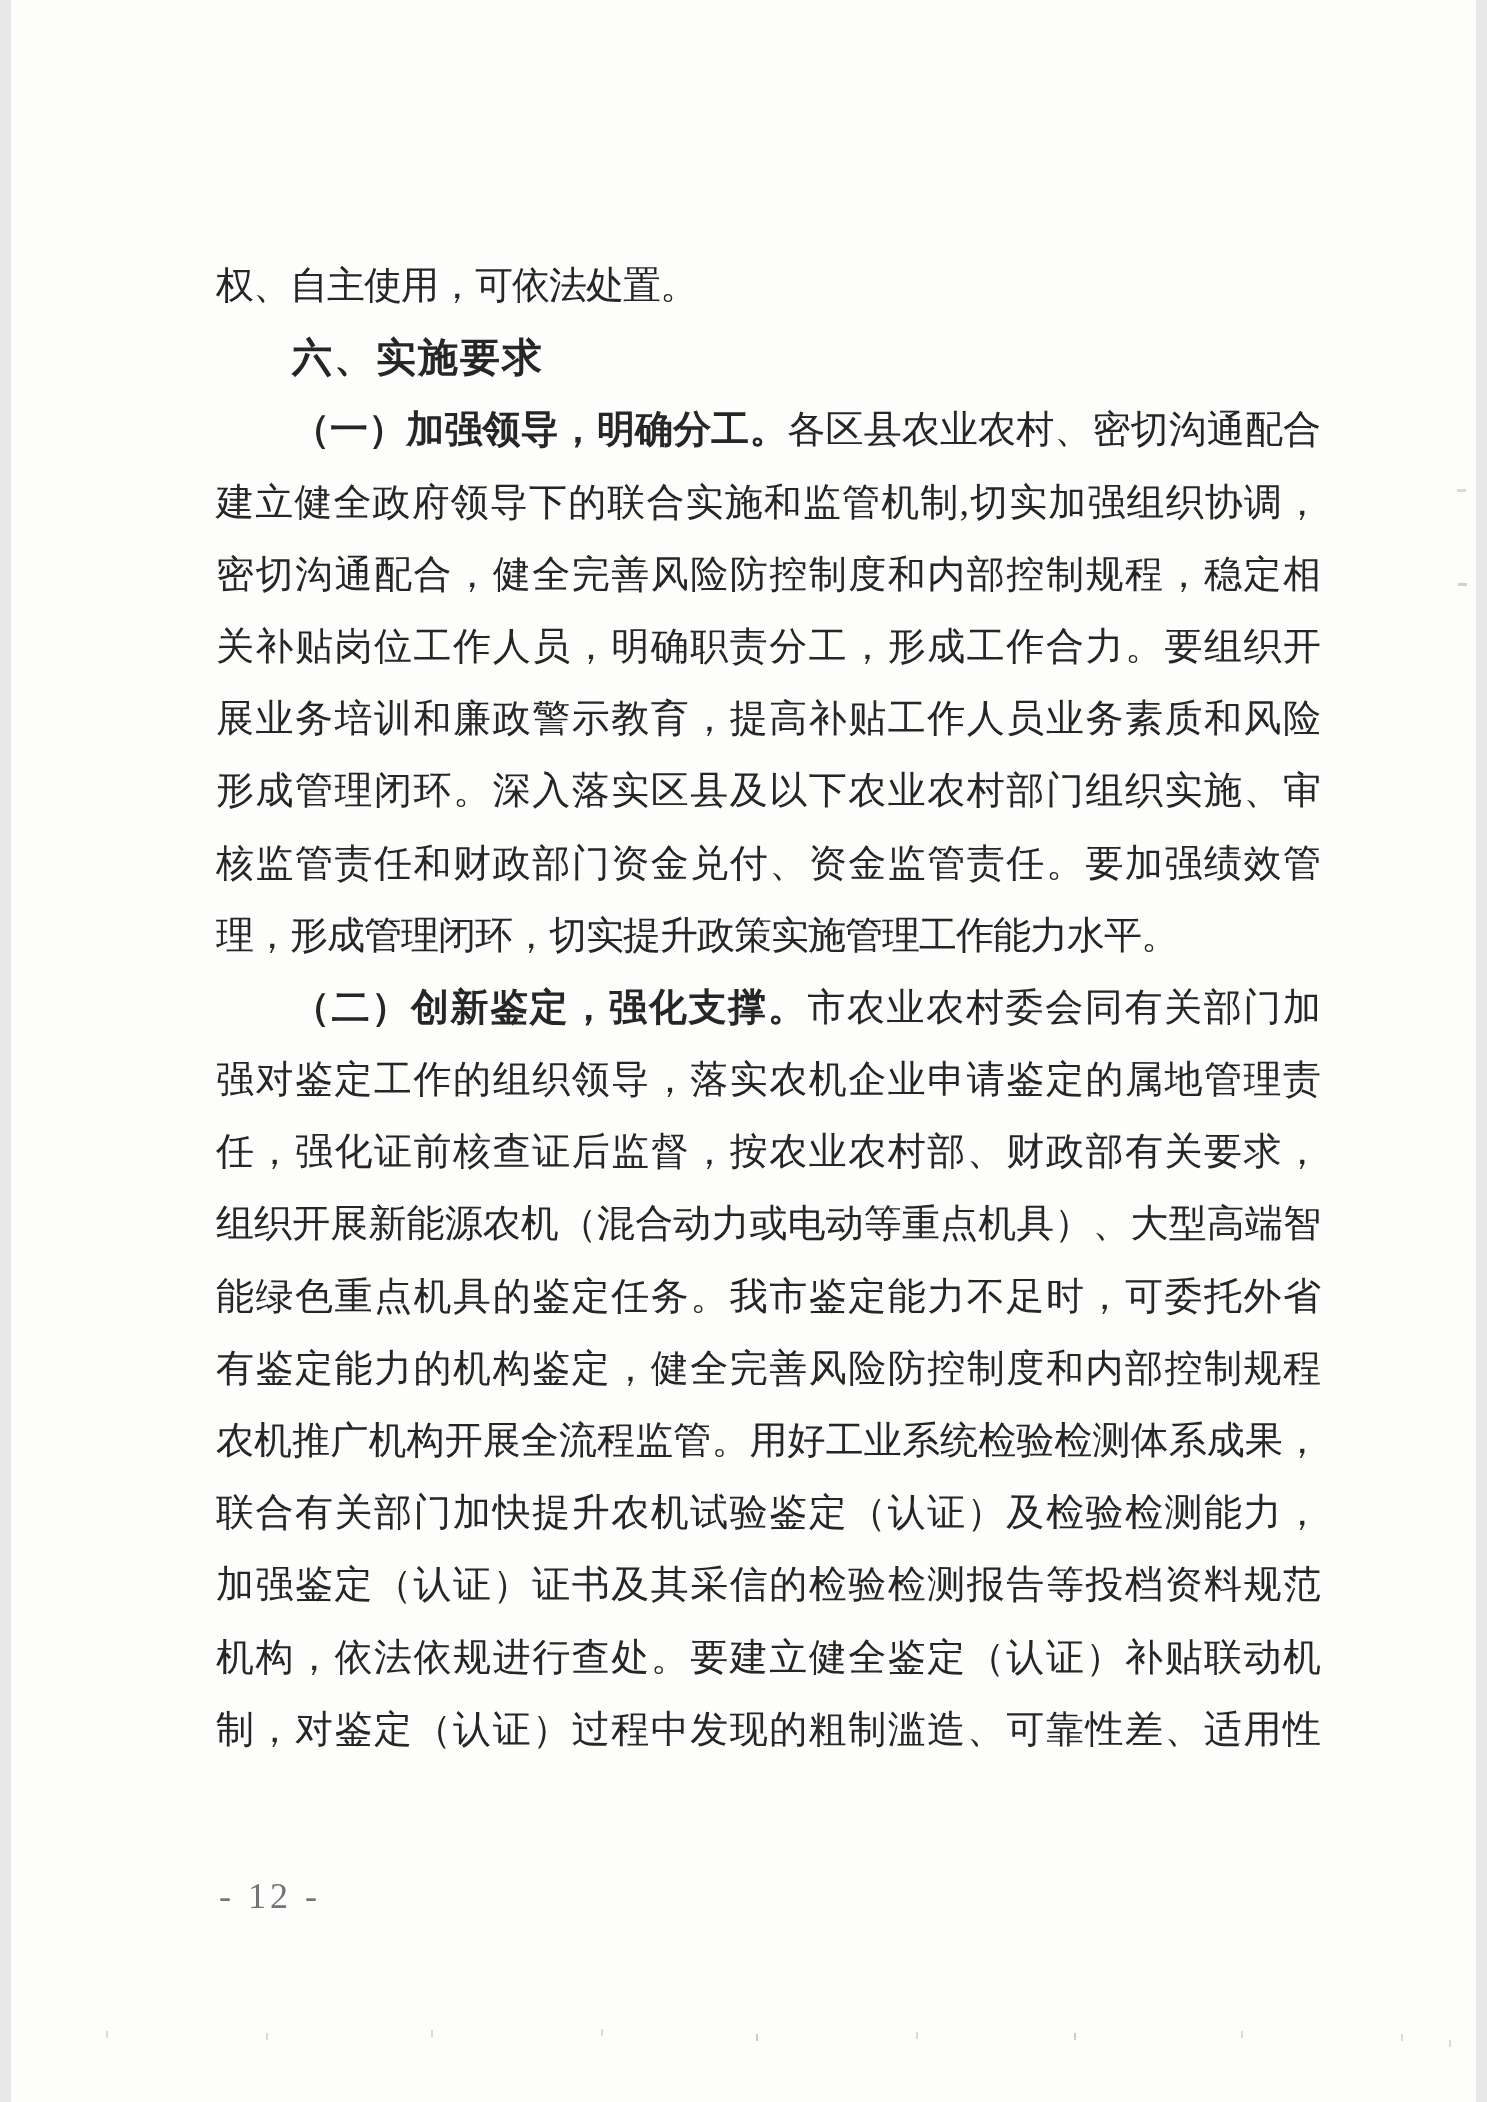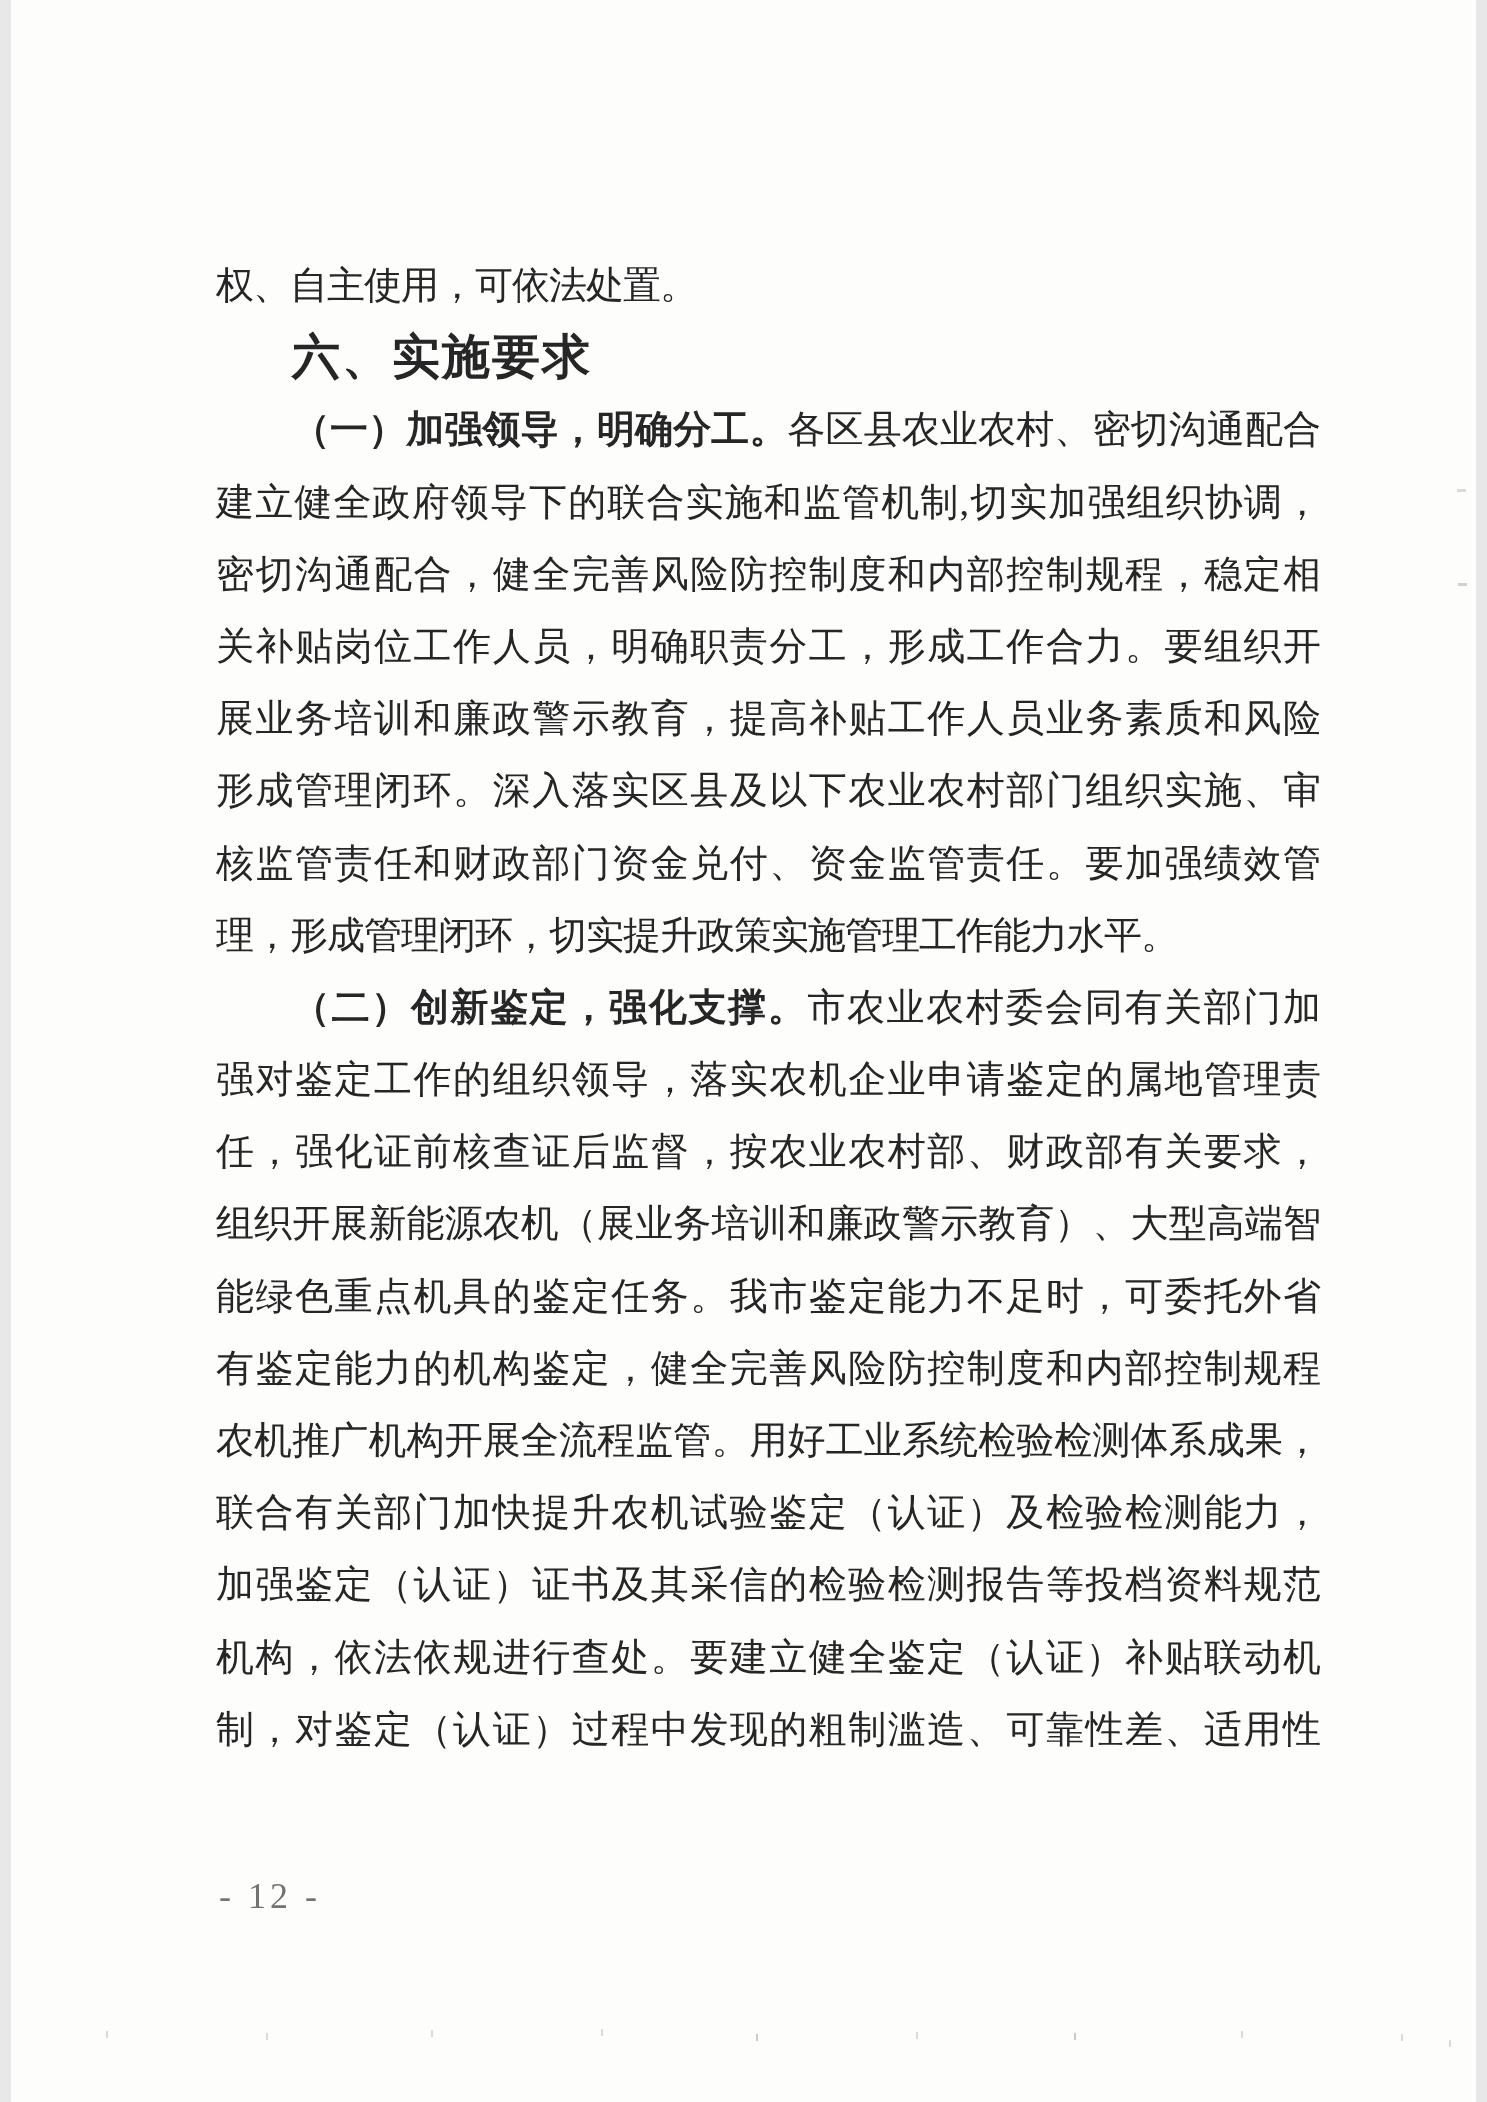--- a/index.html
+++ b/index.html
@@ -35,21 +35,21 @@
     white-space: normal;
     text-align: justify;
     text-align-last: justify;
   }
   .line.indent {
     text-indent: 76px;
   }
   .heading {
     font-weight: 700;
     font-family: "Liberation Sans", "DejaVu Sans", sans-serif;
-    font-size: 48px;
+    font-size: 40px;
     letter-spacing: 2px;
   }
   .lead {
     font-weight: 700;
   }
   .page-number {
     position: absolute;
     left: 208px;
     top: 1872px;
     height: 48px;
@@ -86,21 +86,21 @@
     <div class="line justify">关补贴岗位工作人员，明确职责分工，形成工作合力。要组织开</div>
     <div class="line justify">展业务培训和廉政警示教育，提高补贴工作人员业务素质和风险</div>
     <div class="line justify">形成管理闭环。深入落实区县及以下农业农村部门组织实施、审</div>
     <div class="line justify">核监管责任和财政部门资金兑付、资金监管责任。要加强绩效管</div>
     <div class="line left">理，形成管理闭环，切实提升政策实施管理工作能力水平。</div>
 
     <div class="line justify indent"><span class="lead">（二）创新鉴定，强化支撑。</span><span>市农业农村委会同有关部门加</span></div>
 
     <div class="line justify">强对鉴定工作的组织领导，落实农机企业申请鉴定的属地管理责</div>
     <div class="line justify">任，强化证前核查证后监督，按农业农村部、财政部有关要求，</div>
-    <div class="line justify">组织开展新能源农机（展业务培训和廉政警示教育）、大型高端智</div>
+    <div class="line justify">组织开展新能源农机（混合动力或电动等重点机具）、大型高端智</div>
     <div class="line justify">能绿色重点机具的鉴定任务。我市鉴定能力不足时，可委托外省</div>
     <div class="line justify">有鉴定能力的机构鉴定，健全完善风险防控制度和内部控制规程</div>
     <div class="line justify">农机推广机构开展全流程监管。用好工业系统检验检测体系成果，</div>
     <div class="line justify">联合有关部门加快提升农机试验鉴定（认证）及检验检测能力，</div>
     <div class="line justify">加强鉴定（认证）证书及其采信的检验检测报告等投档资料规范</div>
     <div class="line justify">机构，依法依规进行查处。要建立健全鉴定（认证）补贴联动机</div>
     <div class="line justify">制，对鉴定（认证）过程中发现的粗制滥造、可靠性差、适用性</div>
 
   </div>
 

